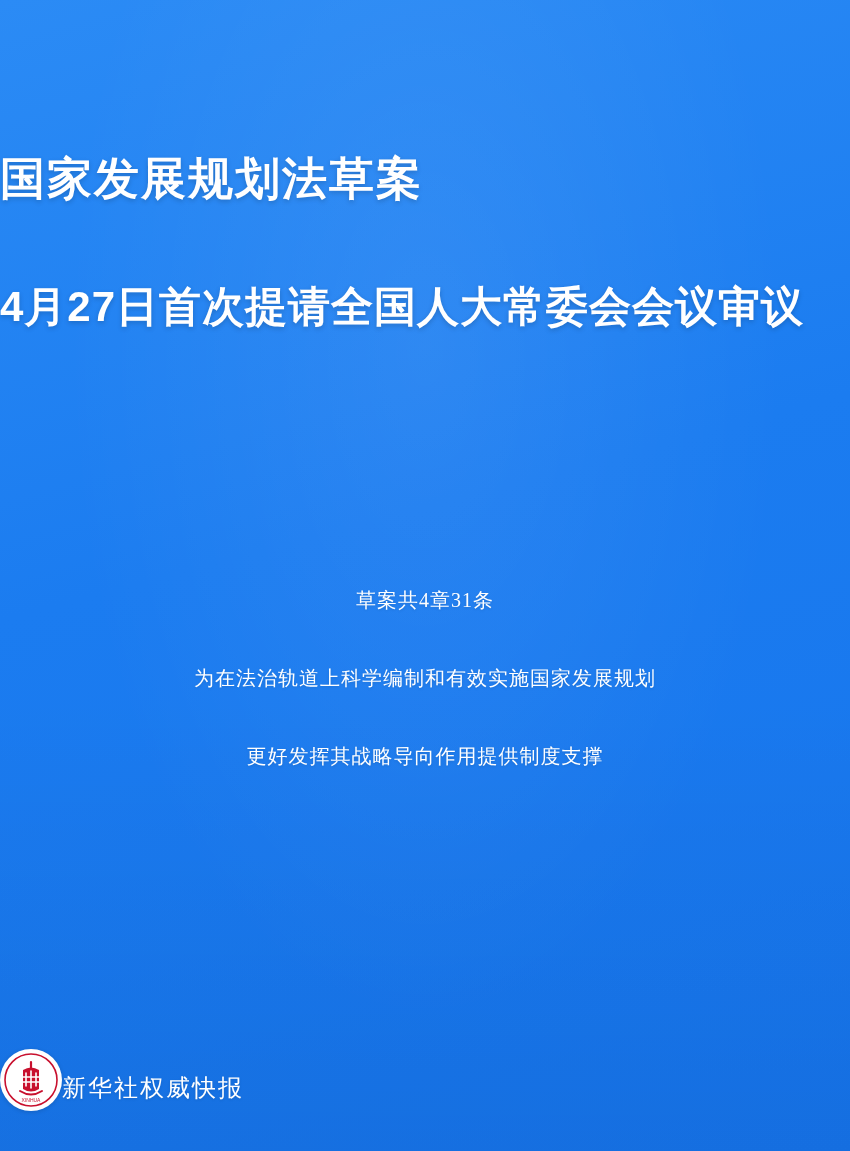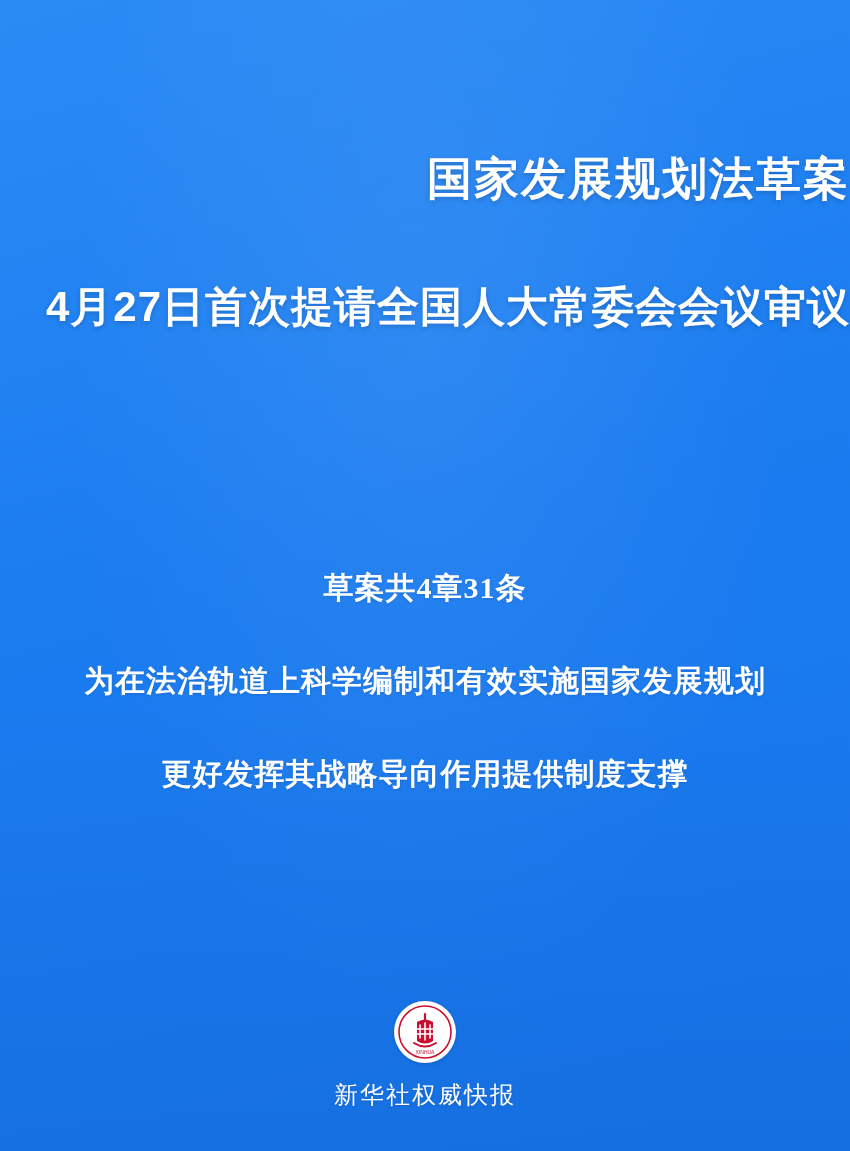--- a/index.html
+++ b/index.html
@@ -29,21 +29,21 @@
     position: absolute;
     left: 0; top: 0; right: 0; bottom: 0;
     background:
       radial-gradient(ellipse at 50% 30%, rgba(255,255,255,0.07) 0%, rgba(255,255,255,0) 60%),
       linear-gradient(to bottom, rgba(0,0,0,0.0) 60%, rgba(0,0,0,0.05) 100%);
     pointer-events: none;
   }
   .headline-block {
     margin-top: 150px;
     width: 100%;
-    text-align: right;
+    text-align: left;
     position: relative;
     z-index: 2;
   }
   .headline-main {
     color: #ffffff;
     font-size: 45px;
     font-weight: bold;
     letter-spacing: 2px;
     line-height: 1.3;
     text-shadow: 0 2px 5px rgba(0,0,0,0.18);
@@ -60,37 +60,37 @@
   .body-block {
     margin-top: 230px;
     width: 100%;
     text-align: center;
     position: relative;
     z-index: 2;
     font-family: "Liberation Serif", serif;
   }
   .body-line {
     color: #ffffff;
-    font-size: 30px;
+    font-size: 20px;
     line-height: 1.5;
     letter-spacing: 1px;
     margin-bottom: 48px;
-    font-weight: bold;
+    font-weight: normal;
     text-shadow: 0 1px 3px rgba(0,0,0,0.12);
+    margin-top: 20px;
   }
   .body-line:last-child {
     margin-bottom: 0;
   }
   .footer {
     position: absolute;
     bottom: 40px;
     left: 0;
     right: 0;
     display: flex;
-    flex-direction: column;
     align-items: center;
     z-index: 2;
   }
   .logo {
     width: 62px;
     height: 62px;
     border-radius: 50%;
     background: #ffffff;
     display: flex;
     align-items: center;

